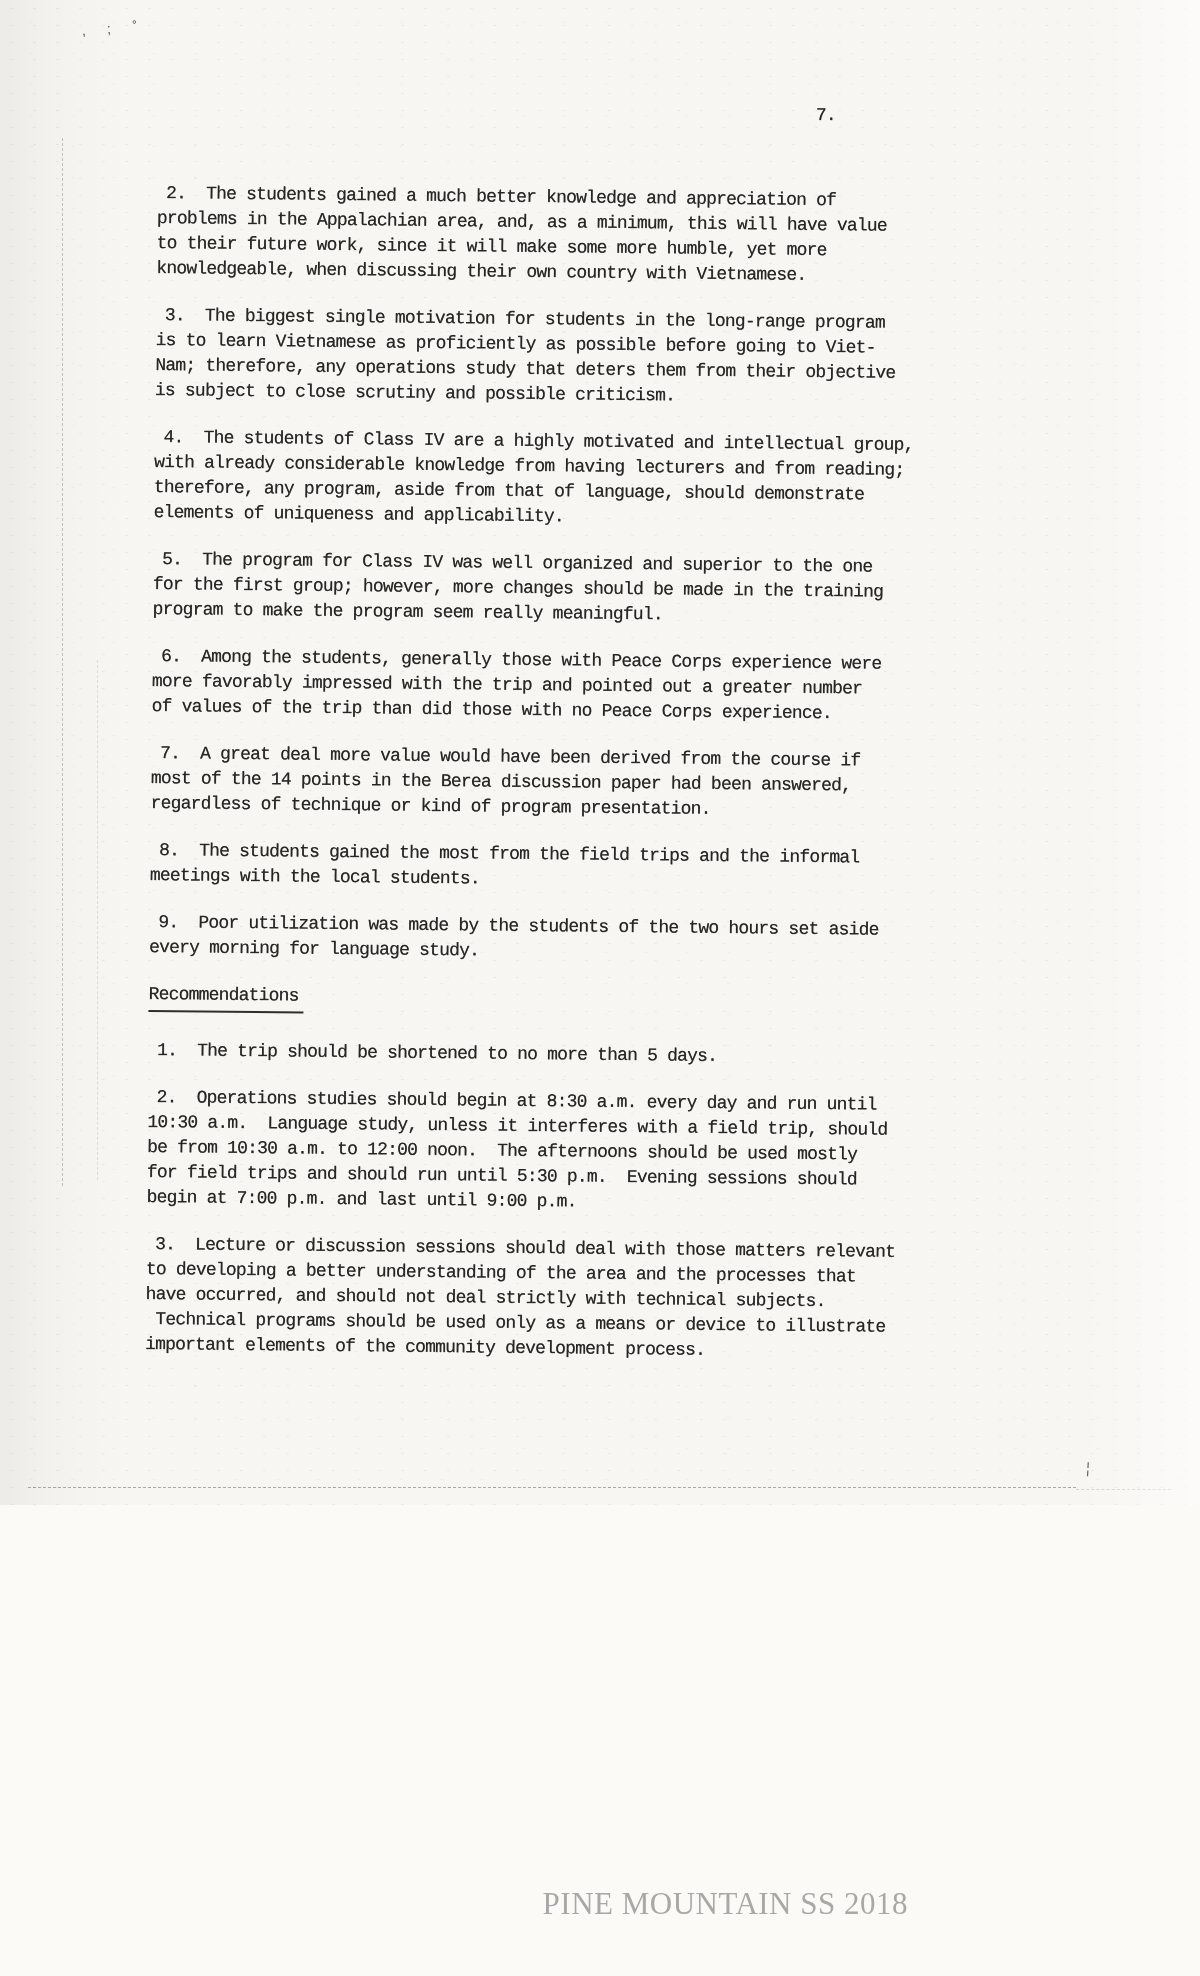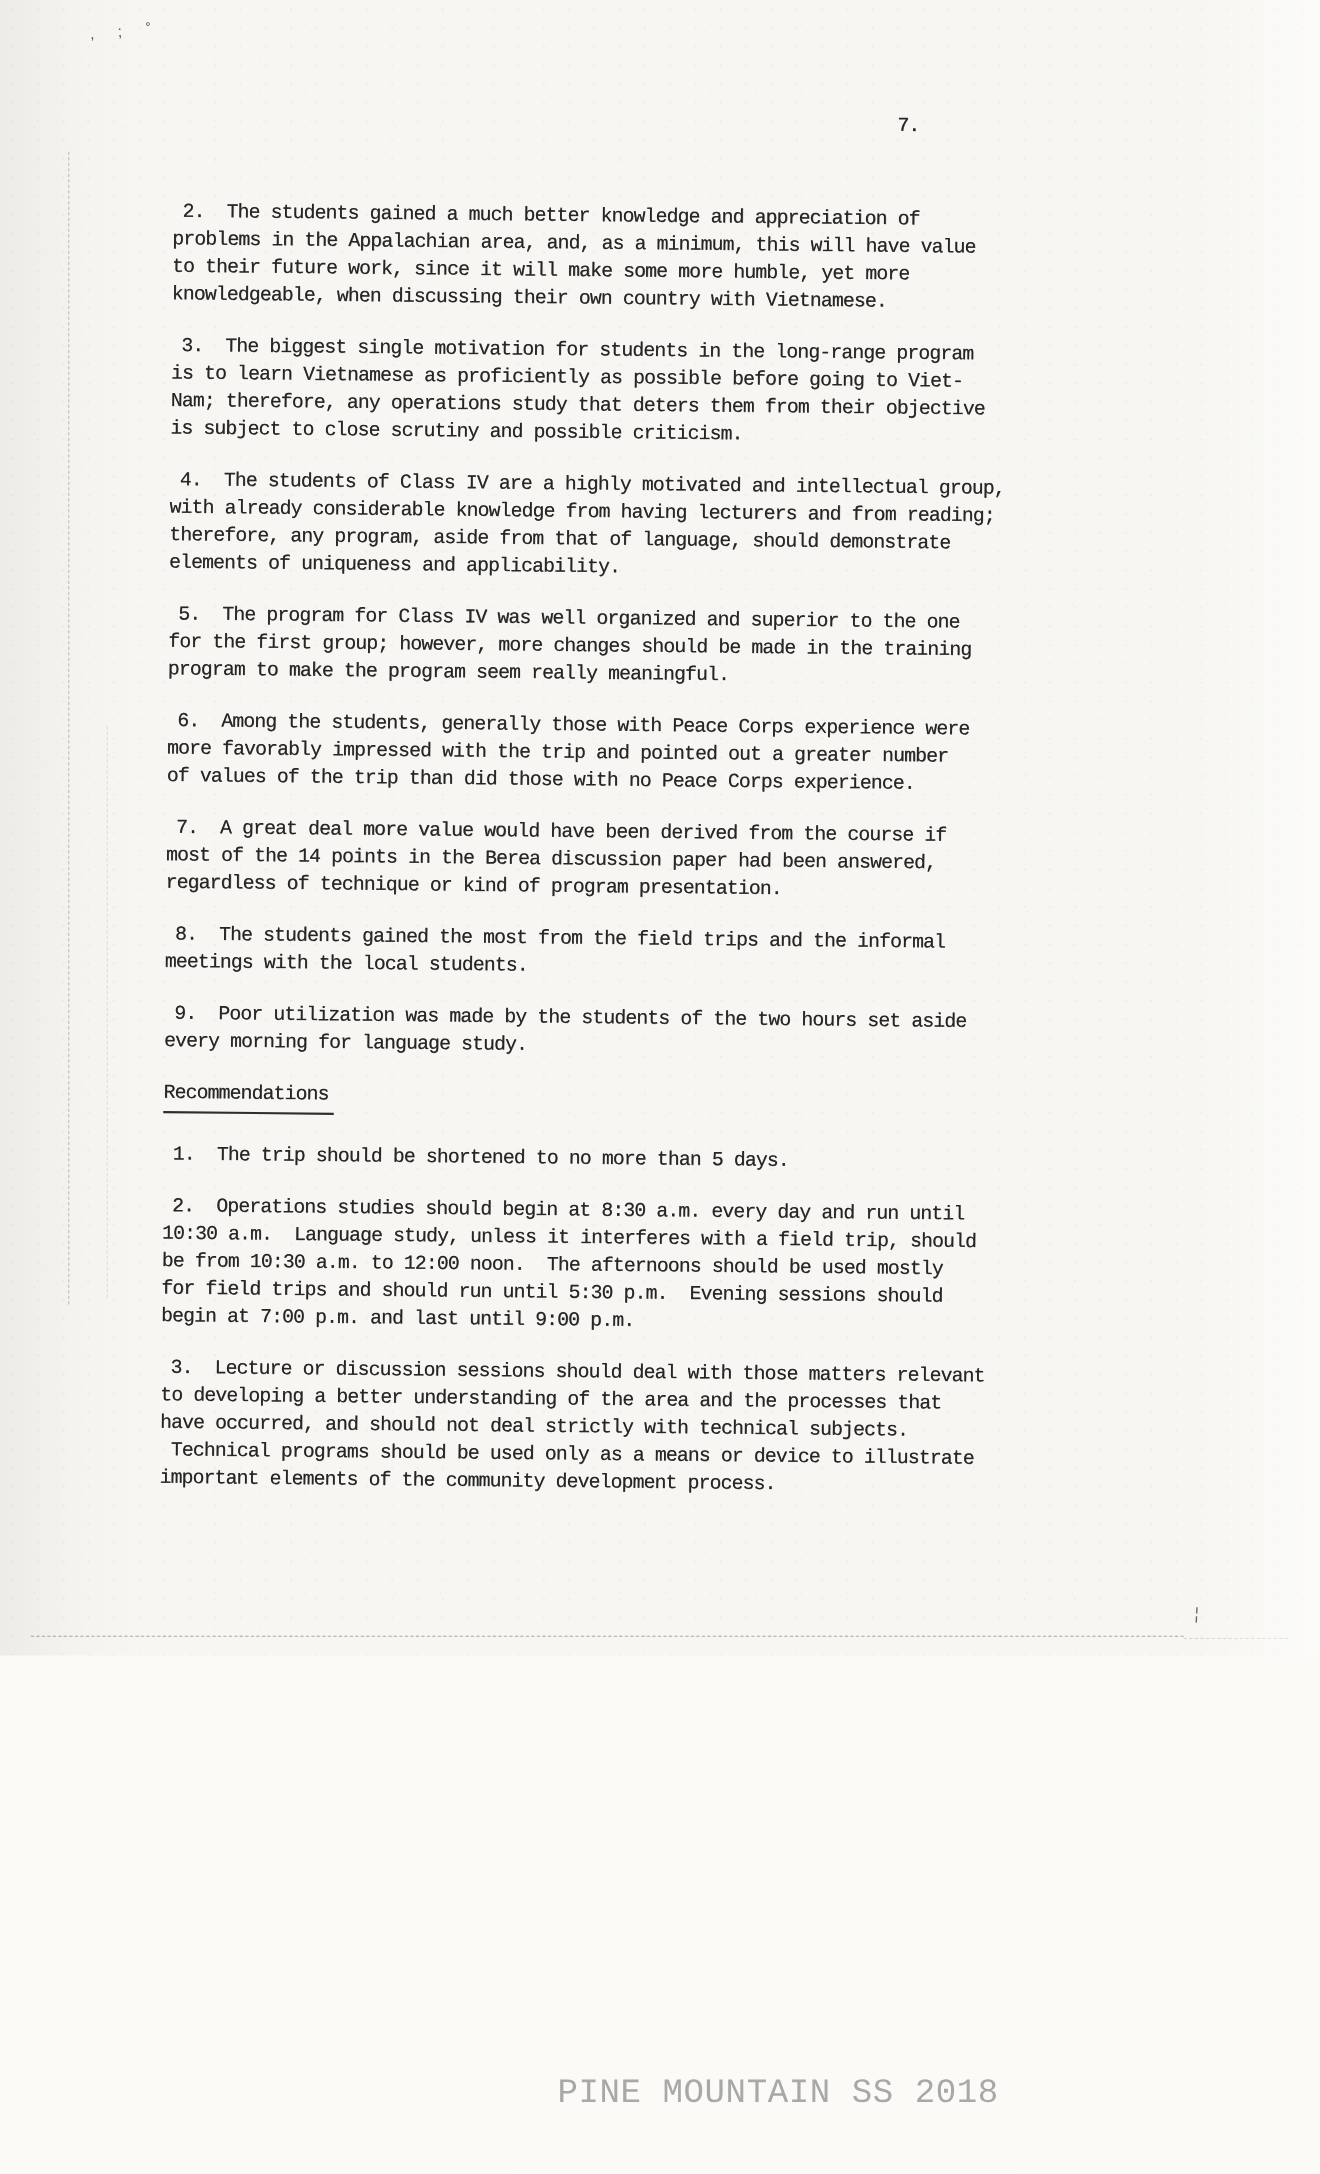--- a/index.html
+++ b/index.html
@@ -107,21 +107,21 @@
   .section-heading span {
     display: inline-block;
     border-bottom: 2px solid #2e2e2e;
     padding-bottom: 3px;
     padding-right: 5px;
   }
   .watermark {
     position: absolute;
     top: 1886px;
     right: 292px;
-    font-family: Liberation Mono, monospace;
+    font-family: Liberation Serif, serif;
     font-size: 31px;
     letter-spacing: 0.5px;
     color: #a8a8a8;
   }
 </style>
 </head>
 <body>
 
 <div class="page">
   <div class="scan">

